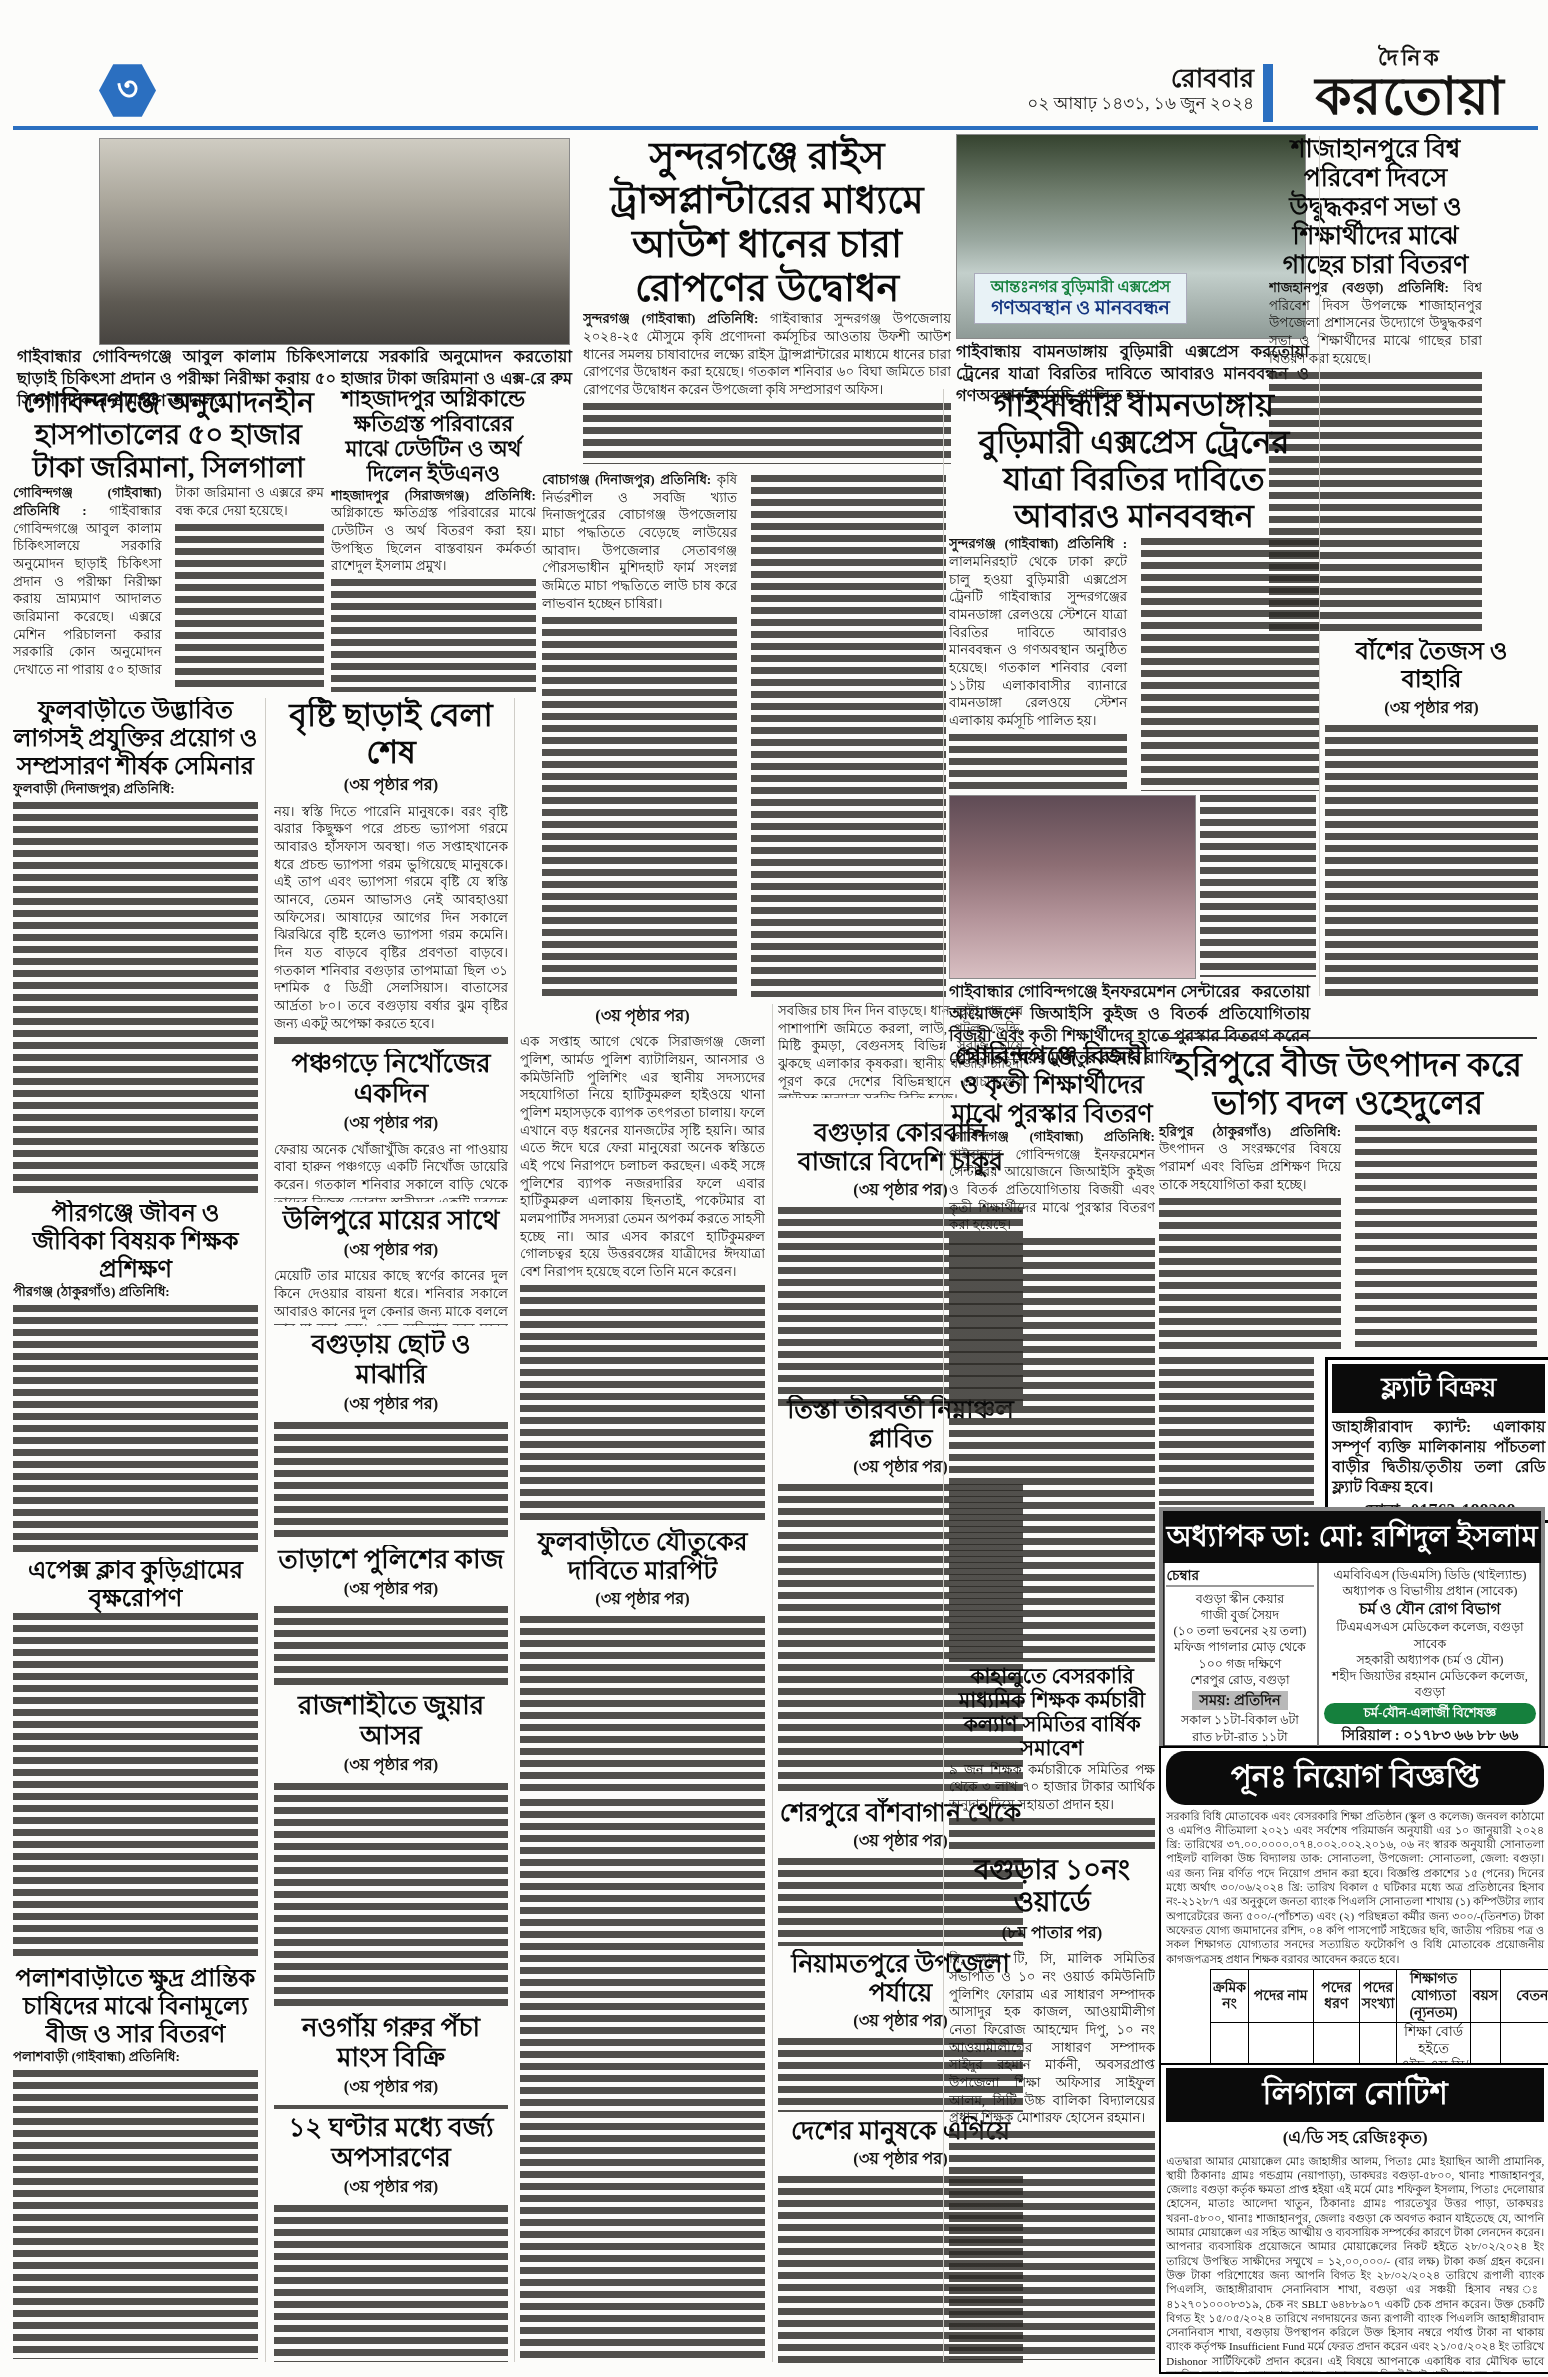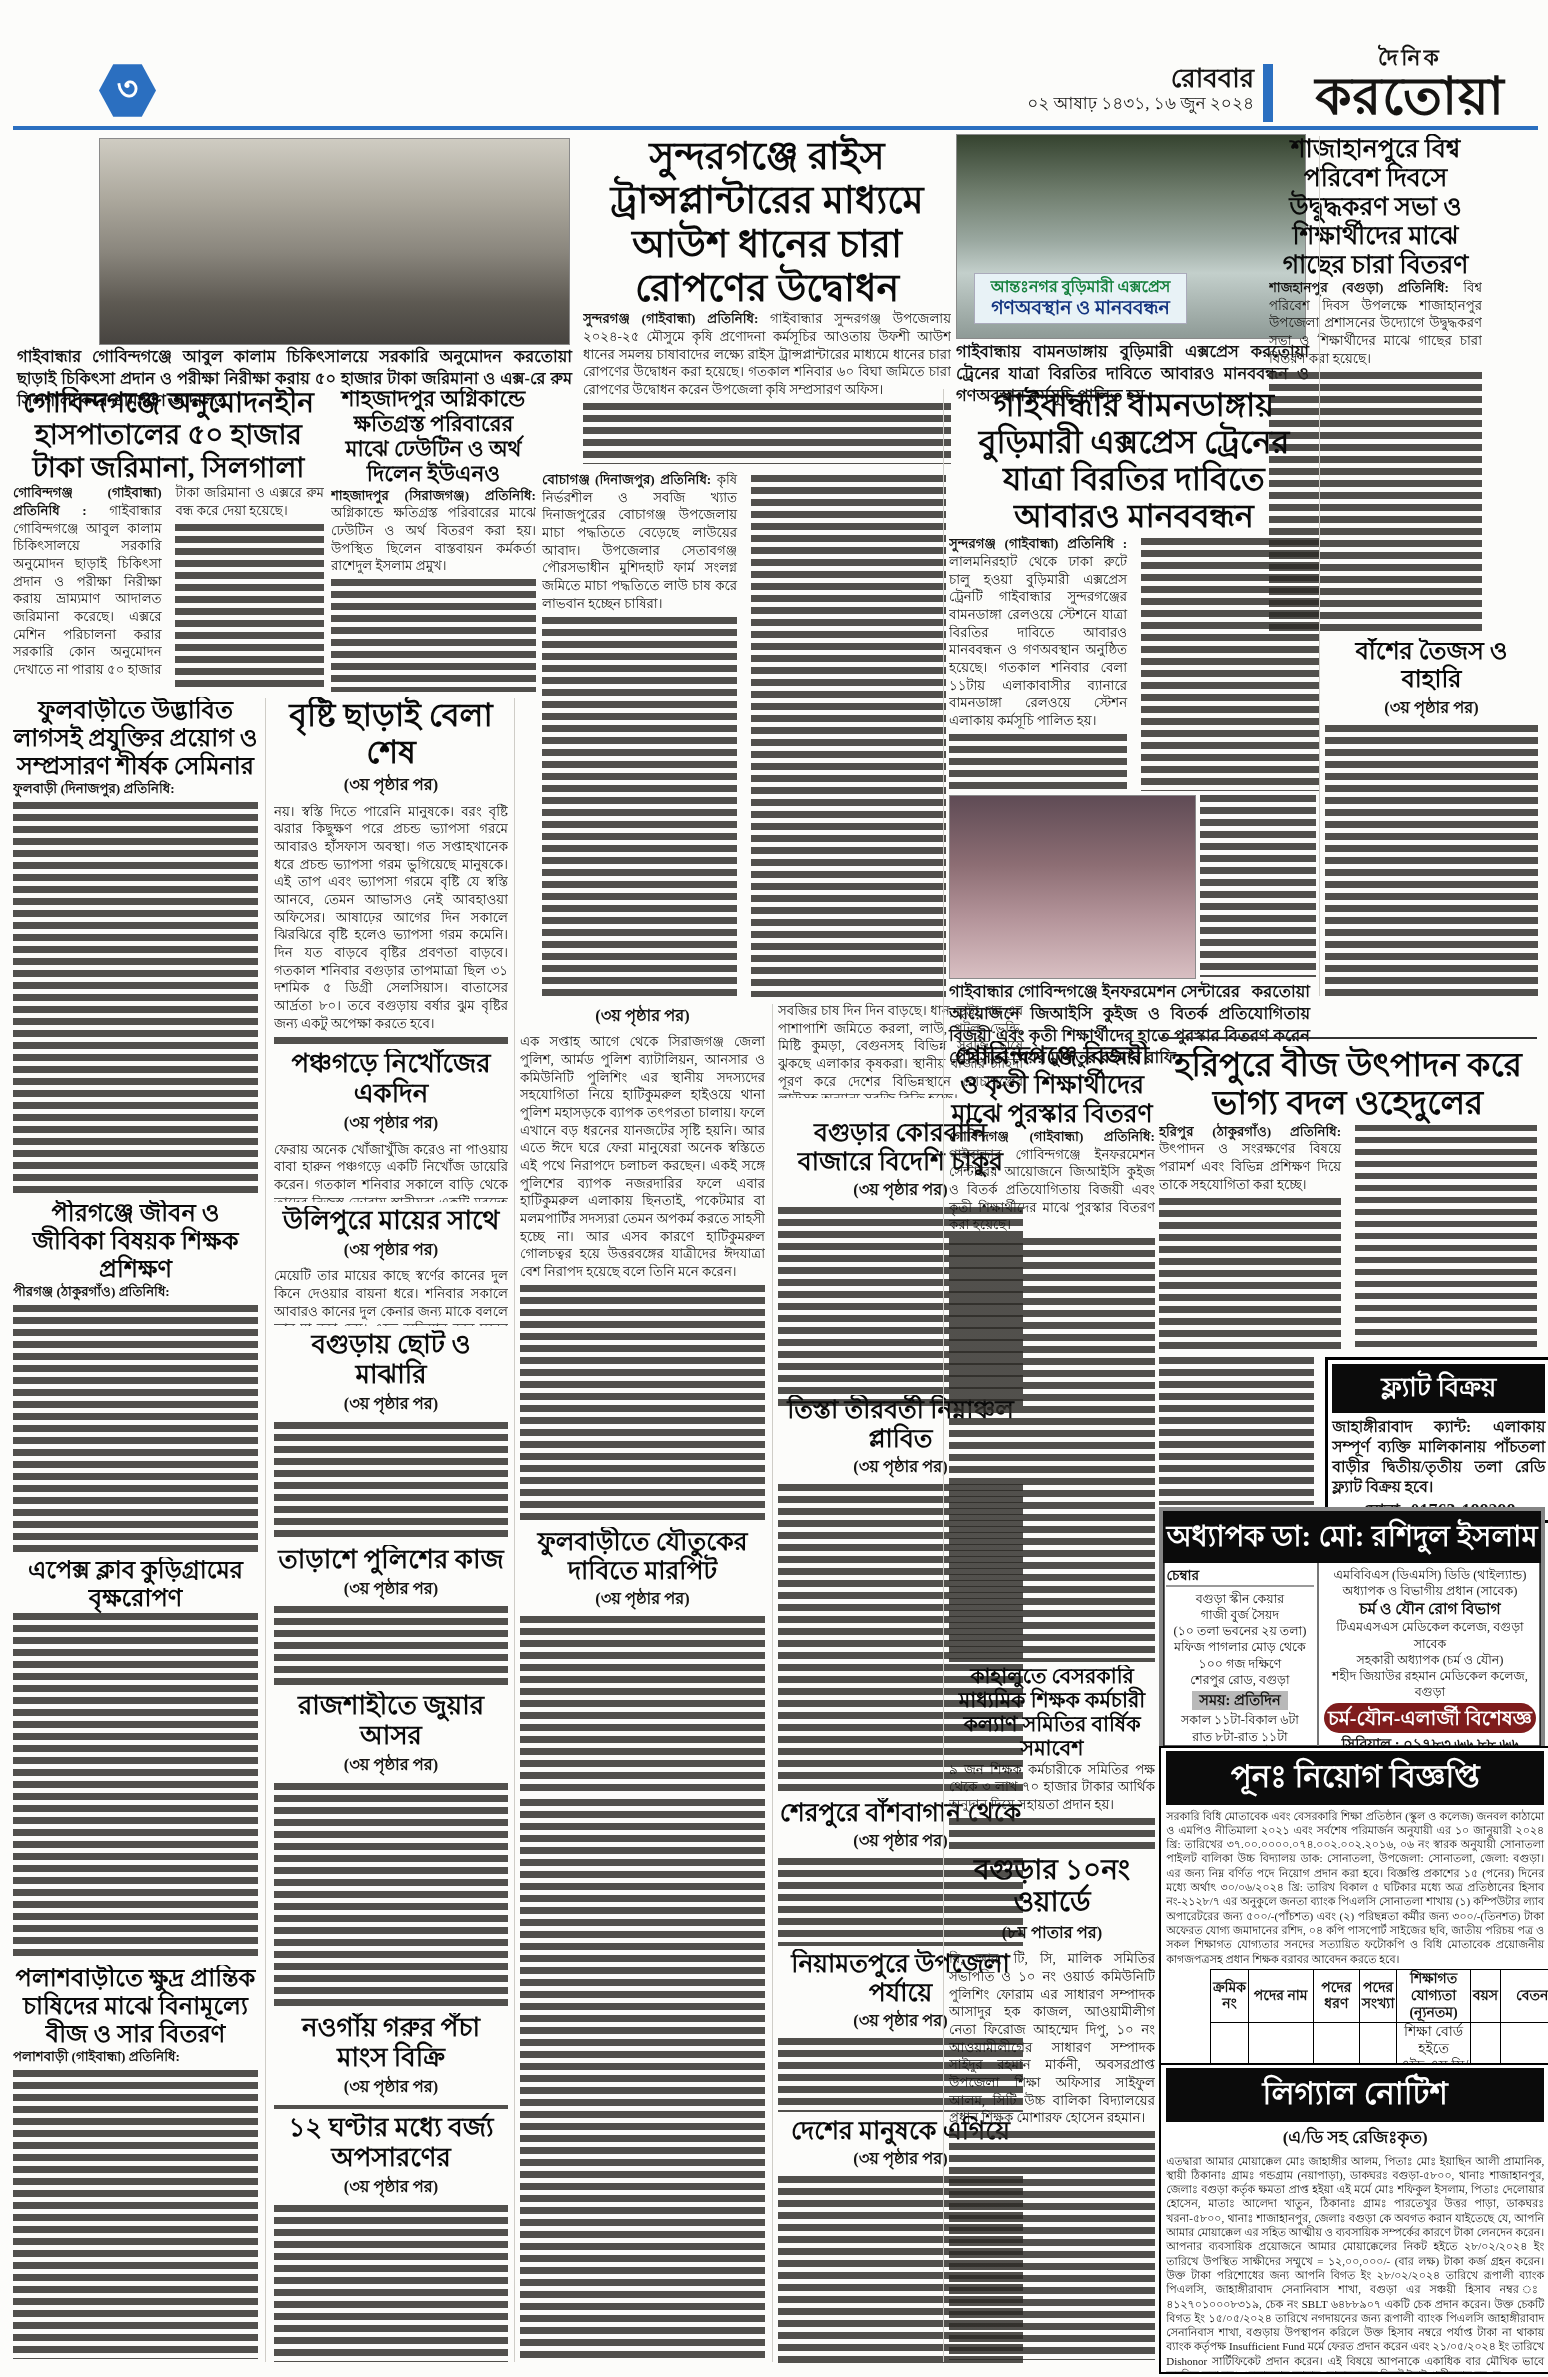--- a/index.html
+++ b/index.html
@@ -72,24 +72,24 @@
   .ad-flat .txt{font-size:15.5px;font-weight:600;text-align:justify;line-height:1.3;margin-top:3.4px;}
   .ad-flat .phone{text-align:center;font-weight:900;font-size:18px;}
   .ad-doc{left:1159px;top:1507px;width:378px;height:236px;border:4.3px solid #858585;box-shadow:inset 0 0 0 1.7px #222;}
   .ad-doc .bar{font-size:29px;padding:1.7px 0;}
   .ad-doc .cols{display:flex;height:calc(100% - 40px);}
   .ad-doc .lc{width:41%;padding:3.4px 3.4px;text-align:center;font-size:12.5px;line-height:1.3;border-right:2.6px double #777;}
   .ad-doc .lc .chm{text-align:left;font-weight:800;font-size:13.8px;border-bottom:2.6px solid #999;margin-bottom:4px;}
   .ad-doc .time{display:inline-block;background:#b9b9b9;font-weight:900;font-size:14.6px;padding:0 6.9px;margin:2.6px 0;}
   .ad-doc .rc{width:59%;padding:3.4px 5.2px;text-align:center;font-size:12.5px;line-height:1.3;}
   .ad-doc .rc .line:nth-child(3){font-weight:900;font-size:15.5px;}
-  .ad-doc .oval{background:#7f1d1d;color:#fff;border-radius:19px;font-weight:900;font-size:20px;padding:1.7px 3.4px;margin:2.6px 0;}
+  .ad-doc .oval{background:#15803d;color:#fff;border-radius:19px;font-weight:900;font-size:13px;padding:1.7px 3.4px;margin:2.6px 0;}
   .ad-doc .ser{font-weight:900;font-size:14.6px;}
   .ad-rec{left:1159px;top:1746px;width:378px;height:311px;border:2.6px solid #000;padding:3.4px 5.2px;}
-  .ad-rec .bar{font-size:31px;padding:0.9px 0;}
+  .ad-rec .bar{font-size:31px;padding:0.9px 0;border-radius:19px;}
   .ad-rec .txt{font-size:11px;line-height:1.3;text-align:justify;margin:3.4px 0;}
   .ad-rec table{width:100%;border-collapse:collapse;font-size:14px;line-height:1.2;margin-left:44px;}
   .ad-rec th,.ad-rec td{border:0.9px solid #000;padding:0.9px 1.7px;text-align:center;}
   .ad-leg{left:1159px;top:2063px;width:378px;height:300px;border:2.6px solid #000;padding:3.4px 5.2px;}
   .ad-leg .bar{font-size:31px;padding:0.9px 0;}
   .ad-leg .subt{text-align:center;font-weight:800;font-size:17px;padding:1.7px 0;}
   .ad-leg .txt{font-size:11px;line-height:1.3;text-align:justify;}
 </style>
 </head>
 <body>

